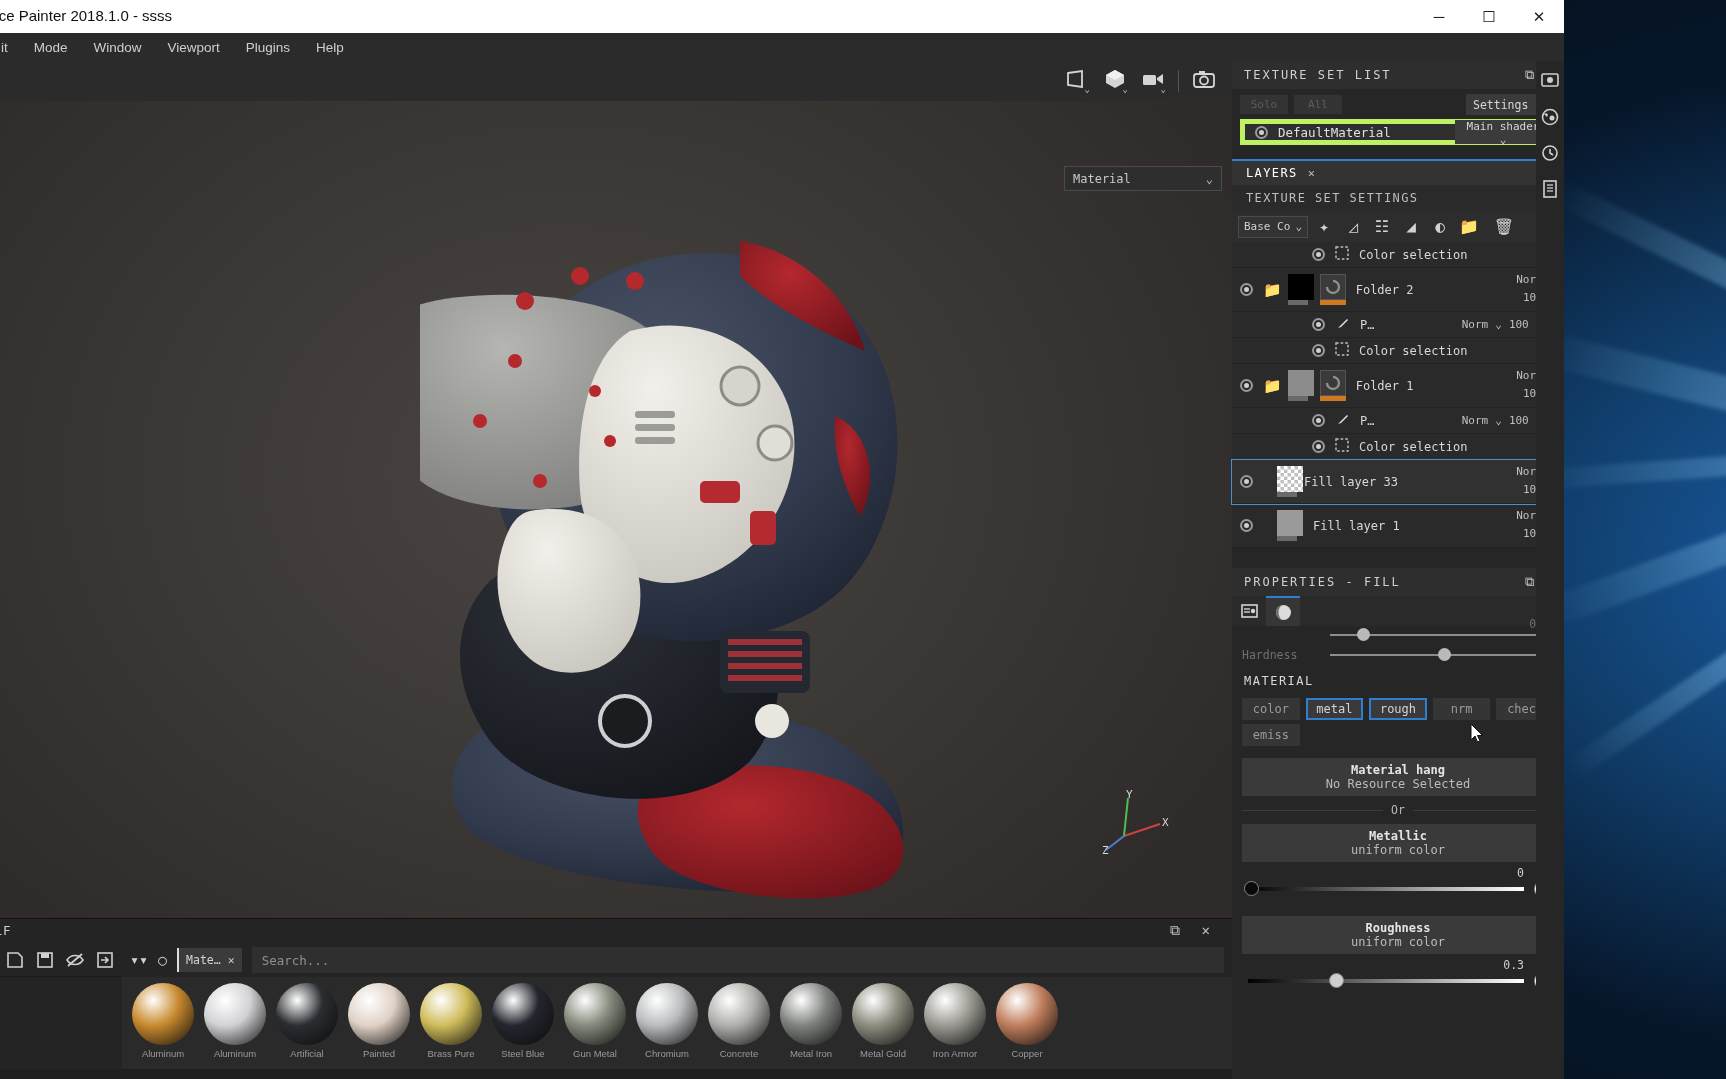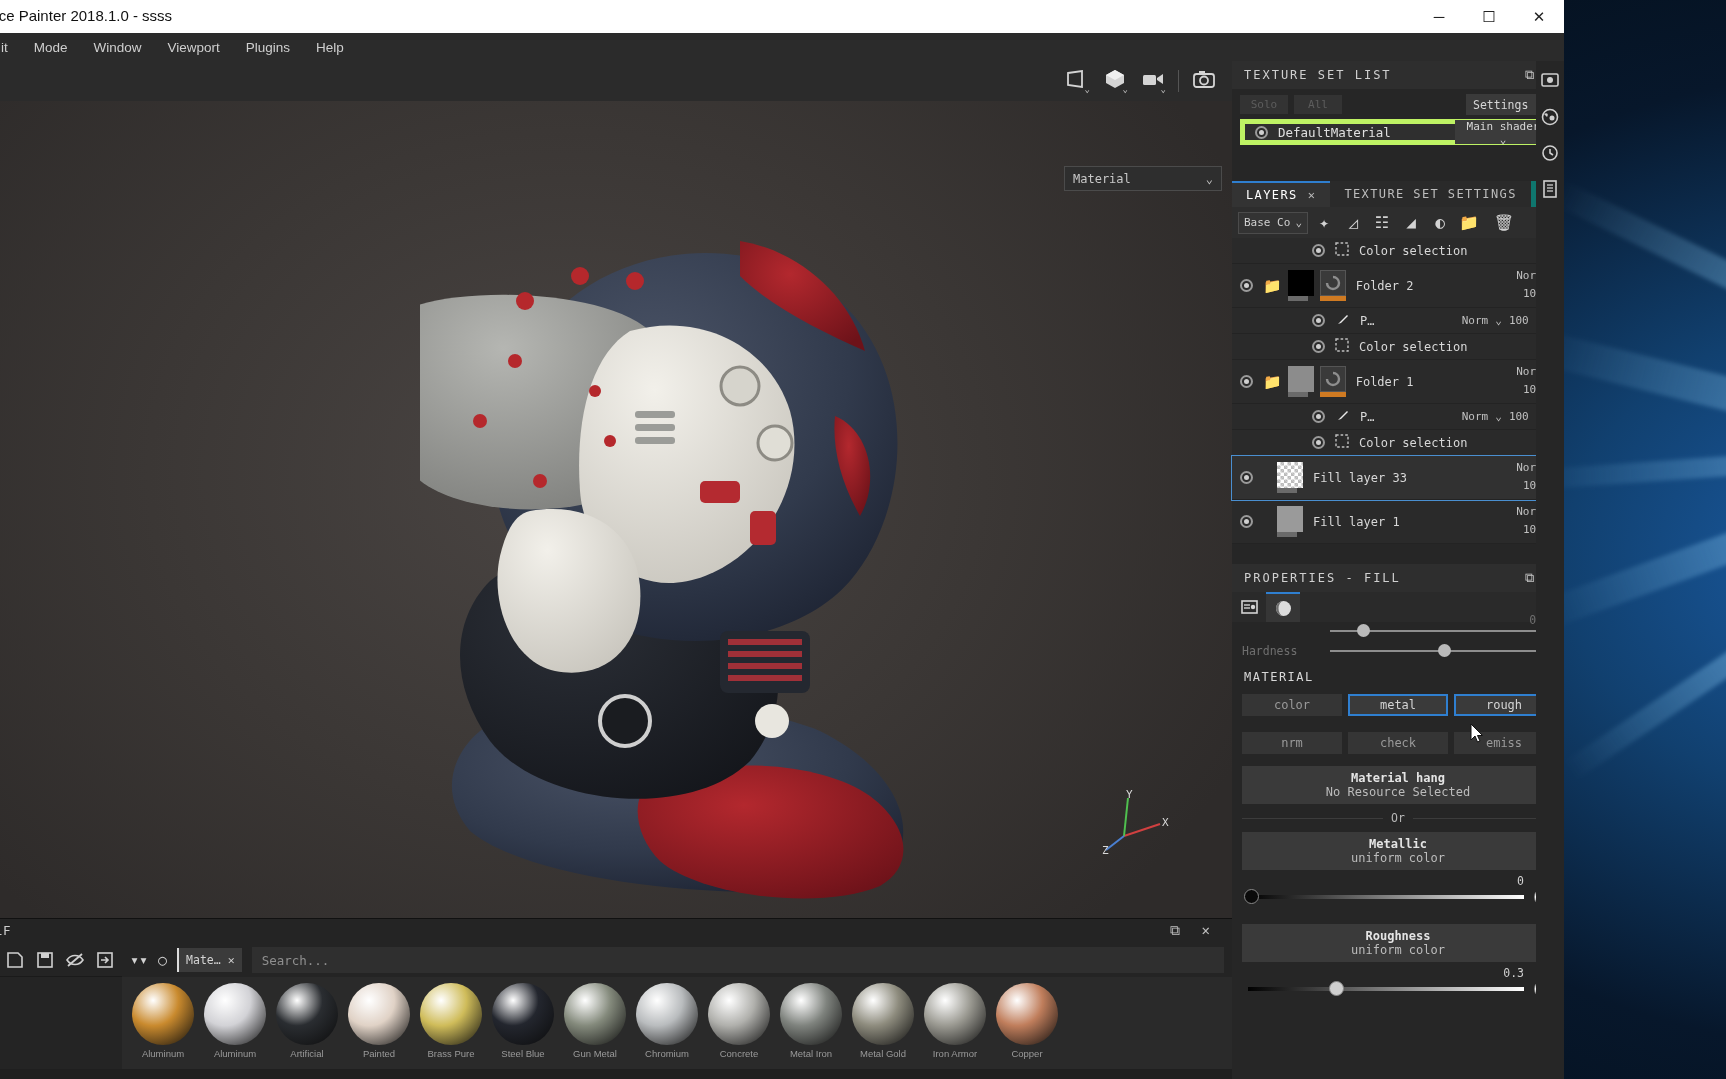--- a/index.html
+++ b/index.html
@@ -83,21 +83,21 @@
   .smbtn { width:48px; height:19px; background:#333; color:#5d5d5d; font-size:11px;
       display:flex; align-items:center; justify-content:center; }
   .setbtn { margin-left:auto; width:90px; height:21px; background:#3a3a3a; color:#d6d6d6; font-size:11.5px;
       display:flex; align-items:center; justify-content:space-between; padding:0 7px; }
   .ts-item { margin:0 8px; height:26px; border:5px solid #bef264; background:#2f2f2f;
       display:flex; align-items:center; gap:10px; padding-left:10px; }
   .ts-item .nm { font-size:12.5px; color:#e0e0e0; }
   .ts-shader { margin-left:auto; width:96px; height:24px; background:#3b3b3b; color:#d6d6d6; font-size:11px;
       display:flex; align-items:center; justify-content:space-between; padding:0 6px;flex-direction:column; }
 
-  .tabs { display:flex; background:#0f766e; margin-top:30px; }
+  .tabs { display:flex; background:#0f766e; margin-top:8px;flex-direction:column; }
   .tab { height:26px; display:flex; align-items:center; gap:10px; padding:0 14px; font-size:12px;
       letter-spacing:1.4px; color:#bdbdbd; background:#2a2a2a; }
   .tab.active { background:#333; color:#fff; border-top:2px solid #2f7fd0; }
   .tab .x { font-size:12px; color:#bbb; }
 
   .ltoolbar { height:31px; display:flex; align-items:center; gap:3px; padding:0 6px; background:#2d2d2d; }
   .blendsel { width:70px; height:22px; background:#333; border:1px solid #4b4b4b; color:#d0d0d0; font-size:11px;
       display:flex; align-items:center; justify-content:space-between; padding:0 5px; }
   .ltb { width:26px; height:26px; display:flex; align-items:center; justify-content:center; color:#d2d2d2; }
 
@@ -127,21 +127,21 @@
   .ptabs { height:30px; display:flex; align-items:flex-end; gap:0; background:#2a2a2a; }
   .ptab { width:34px; height:30px; display:flex; align-items:center; justify-content:center; color:#cfcfcf; }
   .ptab.active { background:#363636; border-top:2px solid #2f7fd0; }
   .prop-body { padding:8px 10px 0 10px; }
   .srow { display:flex; align-items:center; gap:8px; margin-bottom:12px; }
   .slabel { font-size:11.5px; color:#6f6f6f; width:80px; }
   .track { flex:1; height:2px; background:#8d8d8d; position:relative; }
   .knob { position:absolute; top:-6px; width:13px; height:13px; border-radius:50%; background:#b9b9b9; }
   .sval { font-size:11.5px; color:#6f6f6f; position:absolute; right:4px; top:-17px; }
   .sectitle { font-size:12px; color:#d8d8d8; letter-spacing:1.5px; margin:6px 0 10px 2px; }
-  .chgrid { display:grid; grid-template-columns:repeat(3,1fr); gap:16px 6px; margin-bottom:12px; }
+  .chgrid { display:grid; grid-template-columns:repeat(5,1fr); gap:4px 6px; margin-bottom:12px; }
   .chip { height:22px; background:#3a3a3a; color:#d4d4d4; font-size:12px; display:flex;
       align-items:center; justify-content:center; }
   .chip.on { border:2px solid #2f7fd0; }
   .chip.dim { background:#353535; color:#9a9a9a; }
   .resbox { background:#3a3a3a; padding:5px 0; text-align:center; }
   .resbox .a { font-size:12px; color:#e4e4e4; font-weight:bold; }
   .resbox .b { font-size:12px; color:#bcbcbc; }
   .ordiv { display:flex; align-items:center; gap:8px; margin:7px 0; }
   .ordiv .ln { flex:1; height:1px; background:#3c3c3c; }
   .ordiv .t { font-size:11.5px; color:#b6b6b6; }
@@ -593,21 +593,21 @@
             </div>
           </div>
           <div class="lrow grp lsel" style="padding-left: 8px;">
             <span class="eye">
               <i></i>
             </span>
             <span style="margin-left: 24px; display: inline-block;">
               <span class="thumb checker" style="display:block;"></span>
               <span class="gbar" style="display:block;width:20px;"></span>
             </span>
-            <span class="lname" style="margin-left: 10px;">Fill layer 33</span>
+            <span class="lname" style="margin-left: 1px;">Fill layer 33</span>
             <div class="lmeta2">
               <div><span>Norm</span> <span>⌄</span></div>
               <div><span>100</span> <span>⌄</span></div>
             </div>
           </div>
           <div class="lrow grp" style="padding-left: 8px;">
             <span class="eye">
               <i></i>
             </span>
             <span style="margin-left: 24px; display: inline-block;">

